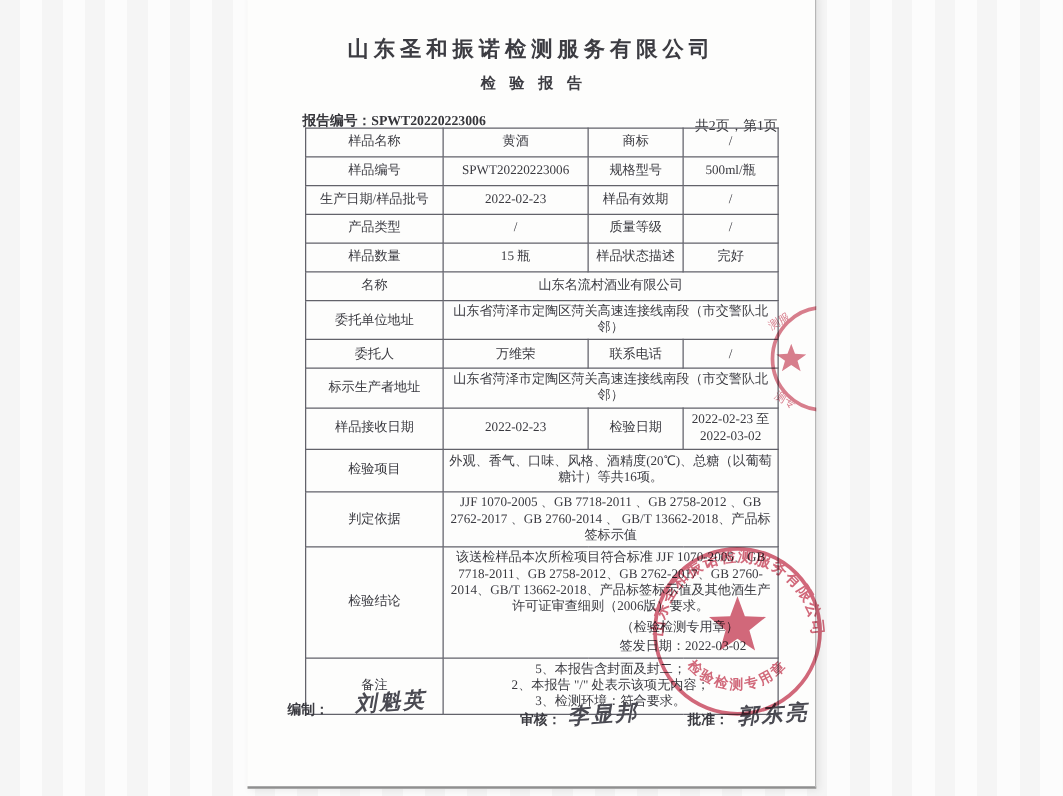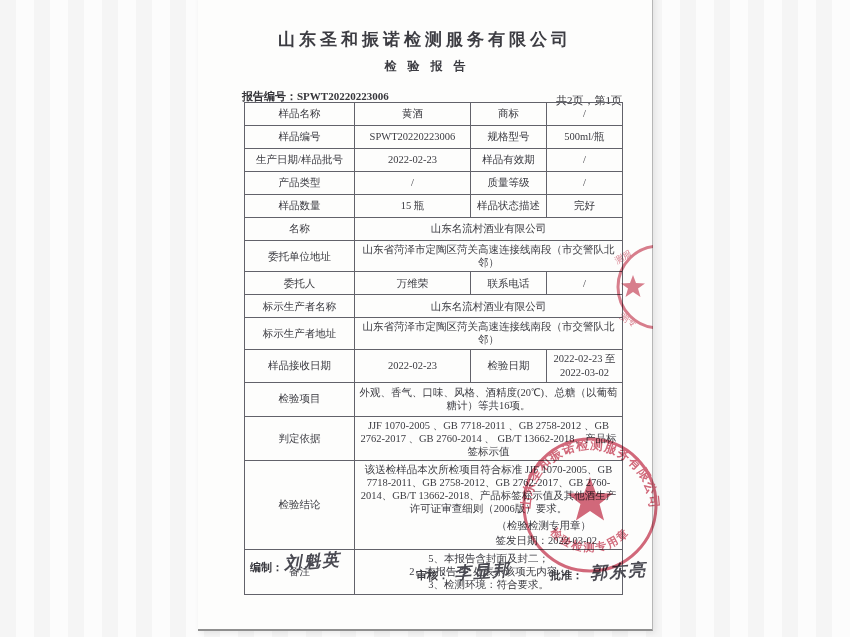--- a/index.html
+++ b/index.html
@@ -128,24 +128,20 @@
       <td class="lbl">委托单位地址</td>
       <td colspan="3">山东省菏泽市定陶区菏关高速连接线南段（市交警队北邻）</td>
     </tr>
     <tr class="short">
       <td class="lbl">委托人</td>
       <td>万维荣</td>
       <td class="lbl">联系电话</td>
       <td>/</td>
     </tr>
     <tr class="short">
-      <td class="lbl">标示生产者名称</td>
-      <td colspan="3">山东名流村酒业有限公司</td>
-    </tr>
-    <tr class="short">
       <td class="lbl">标示生产者地址</td>
       <td colspan="3">山东省菏泽市定陶区菏关高速连接线南段（市交警队北邻）</td>
     </tr>
     <tr style="height:33px">
       <td class="lbl">样品接收日期</td>
       <td>2022-02-23</td>
       <td class="lbl">检验日期</td>
       <td class="two-line">
         <div>2022-02-23 至</div>
         <div>2022-03-02</div>
@@ -172,21 +168,21 @@
       <td colspan="3" class="remark-cell">
         <div>5、本报告含封面及封二；</div>
         <div>2、本报告 "/" 处表示该项无内容；</div>
         <div>3、检测环境：符合要求。</div>
       </td>
     </tr>
   </tbody>
     </table>
 
   <div class="footer-sign">
-    <span class="sig-label" style="left:52px; top:8px;">编制：</span>
+    <span class="sig-label" style="left:32px; top:8px;">编制：</span>
     <span class="sig-name" style="left:86px; top:-2px;">刘魁英</span>
     <span class="sig-label" style="left:218px; top:16px;">审核：</span>
     <span class="sig-name" style="left:256px; top:8px;">李显邦</span>
     <span class="sig-label" style="left:352px; top:16px;">批准：</span>
     <span class="sig-name" style="left:392px; top:8px;">郭东亮</span>
   </div>
 
   <svg class="stamp-main" viewBox="0 0 140 140">
     <defs>
       <path id="arcTop" d="M 10,74 A 60,60 0 1 1 130,74" fill="none"></path>

